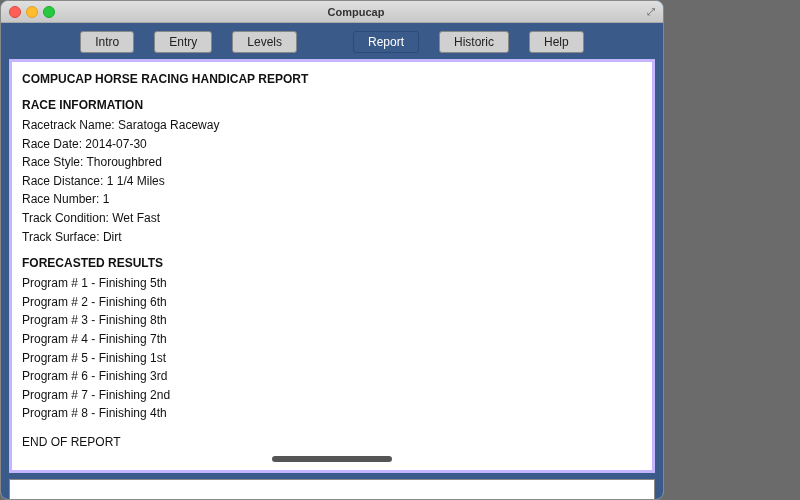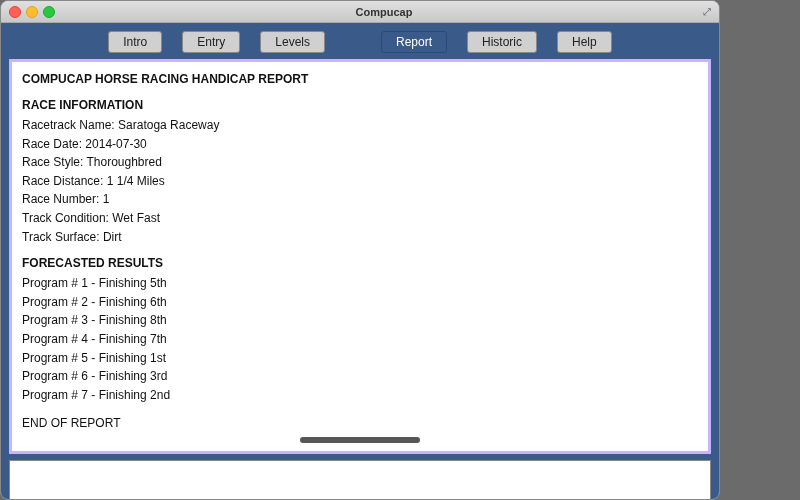--- a/index.html
+++ b/index.html
@@ -7,21 +7,21 @@
       width: 800px;
       height: 500px;
       background: #6b6b6b;
       font-family: Arial, Helvetica, sans-serif;
       font-size: 12px;
       overflow: hidden;
     }
 
     
     .window {
-      width: 720px;
+      width: 664px;
       height: 500px;
       background: #7dd3fc;
       border-radius: 8px;
       display: flex;
       flex-direction: column;
       overflow: hidden;
       border: 1px solid #888;
     }
 
     .titlebar {
@@ -181,20 +181,21 @@
       <div class="report-line">Track Surface: Dirt</div>
 
       <div class="section-header">FORECASTED RESULTS</div>
       <div class="report-line">Program # 1 - Finishing 5th</div>
       <div class="report-line">Program # 2 - Finishing 6th</div>
       <div class="report-line">Program # 3 - Finishing 8th</div>
       <div class="report-line">Program # 4 - Finishing 7th</div>
       <div class="report-line">Program # 5 - Finishing 1st</div>
       <div class="report-line">Program # 6 - Finishing 3rd</div>
       <div class="report-line">Program # 7 - Finishing 2nd</div>
+      <div class="report-line">Program # 8 - Finishing 4th</div>
 
       <div class="report-line" style="margin-top:10px;">END OF REPORT</div>
 
       <div class="scrollbar-indicator"></div>
     </div>
 
     <div class="notes-area">
       
     </div>
 

